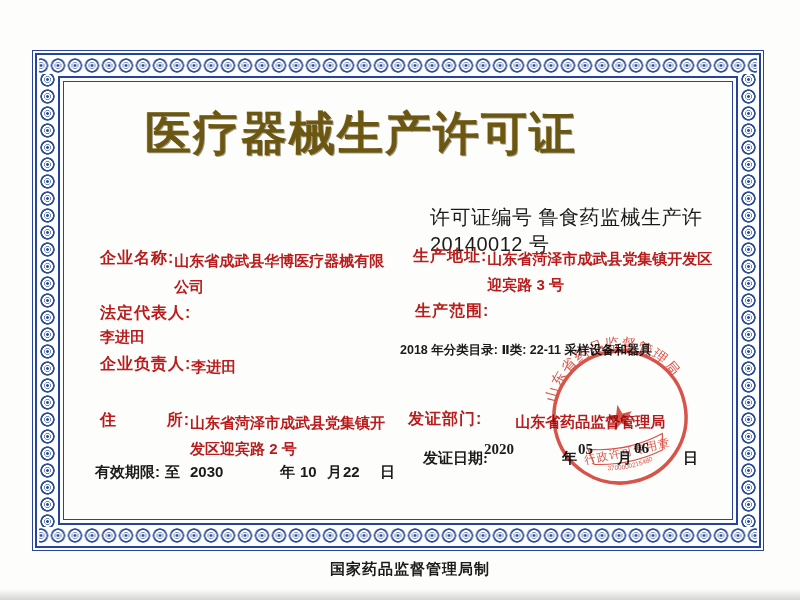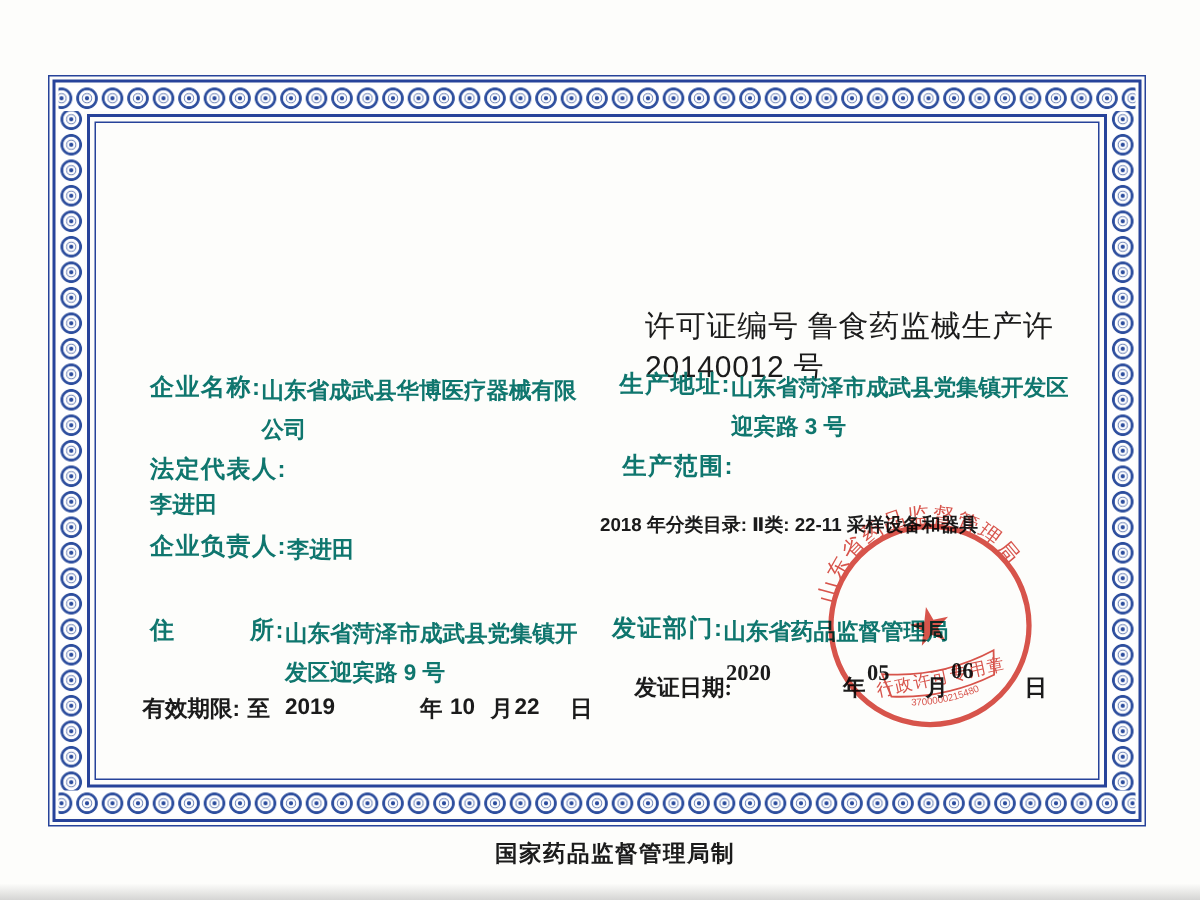--- a/index.html
+++ b/index.html
@@ -42,21 +42,21 @@
     color:#6b5712;
     text-shadow:1px 1px 0 rgba(45,33,2,0.45), -0.5px -0.5px 0 rgba(190,160,70,0.55);
   }
   .license-line {
     position:absolute; left:430px; top:204px;
     font-size:20px; font-weight:500; letter-spacing:0.5px;
   }
   .row { position:absolute; display:flex; align-items:flex-start; white-space:nowrap; }
   .lbl { font-size:16px; font-weight:700; letter-spacing:1px; flex:none; }
   .val { font-size:15px; font-weight:700; white-space:pre-line; line-height:26px; }
-  .lbl, .val { color:#0f766e; }
+  .lbl, .val { color:#b91c1c; }
   .spread { display:inline-flex; width:90px; justify-content:space-between; }
   .scope-line { position:absolute; font-size:12.5px; font-weight:600; white-space:nowrap; }
   .dateline { position:absolute; font-size:15px; font-weight:700; }
   .dateline span { position:absolute; white-space:nowrap; }
   .footer {
     position:absolute; left:0; top:560px; width:820px;
     text-align:center; font-size:15px; font-weight:600; letter-spacing:1px;
   }
 
   
@@ -82,20 +82,21 @@
     <div class="f-outer"></div>
     <div class="f-mid"></div>
     <div class="band-strip band-top"></div>
     <div class="band-strip band-bottom"></div>
     <div class="band-strip band-left"></div>
     <div class="band-strip band-right"></div>
     <div class="f-in1"></div>
     <div class="f-in2"></div>
   </div>
 
+  <div class="title">医疗器械生产许可证</div>
 
   <div class="license-line">许可证编号 鲁食药监械生产许 20140012 号</div>
 
   <div class="row" style="left:100px; top:248px;">
     <span class="lbl">企业名称:</span>
     <span class="val">山东省成武县华博医疗器械有限
 公司</span>
   </div>
 
   <div class="row" style="left:413px; top:246px;">
@@ -118,32 +119,32 @@
     <span class="lbl">企业负责人:</span>
     <span class="val">李进田</span>
   </div>
 
   <div class="row" style="left:100px; top:410px;">
     <span class="lbl spread">
         <span>住</span>
         <span>所:</span>
       </span>
     <span class="val">山东省菏泽市成武县党集镇开
-发区迎宾路 9 号</span>
+发区迎宾路 2 号</span>
   </div>
 
-  <div class="row" style="left:408px; top:409px;">
+  <div class="row" style="left:408px; top:409px;gap:33px;">
     <span class="lbl">发证部门:</span>
     <span class="val">山东省药品监督管理局</span>
   </div>
 
   <div class="dateline" style="left:95px; top:463px; width:330px; height:24px;">
     <span style="left:0;">有效期限:</span>
     <span style="left:70px;">至</span>
-    <span style="left:95px;">2019</span>
+    <span style="left:95px;">2030</span>
     <span style="left:185px;">年</span>
     <span style="left:205px;">10</span>
     <span style="left:232px;">月</span>
     <span style="left:248px;">22</span>
     <span style="left:285px;">日</span>
   </div>
 
   <div class="dateline" style="left:423px; top:449px; width:290px; height:24px;font-family:Liberation Serif, serif;">
     <span style="left:0;">发证日期:</span>
     <span style="left:61px;  top:-8px;">2020</span>

